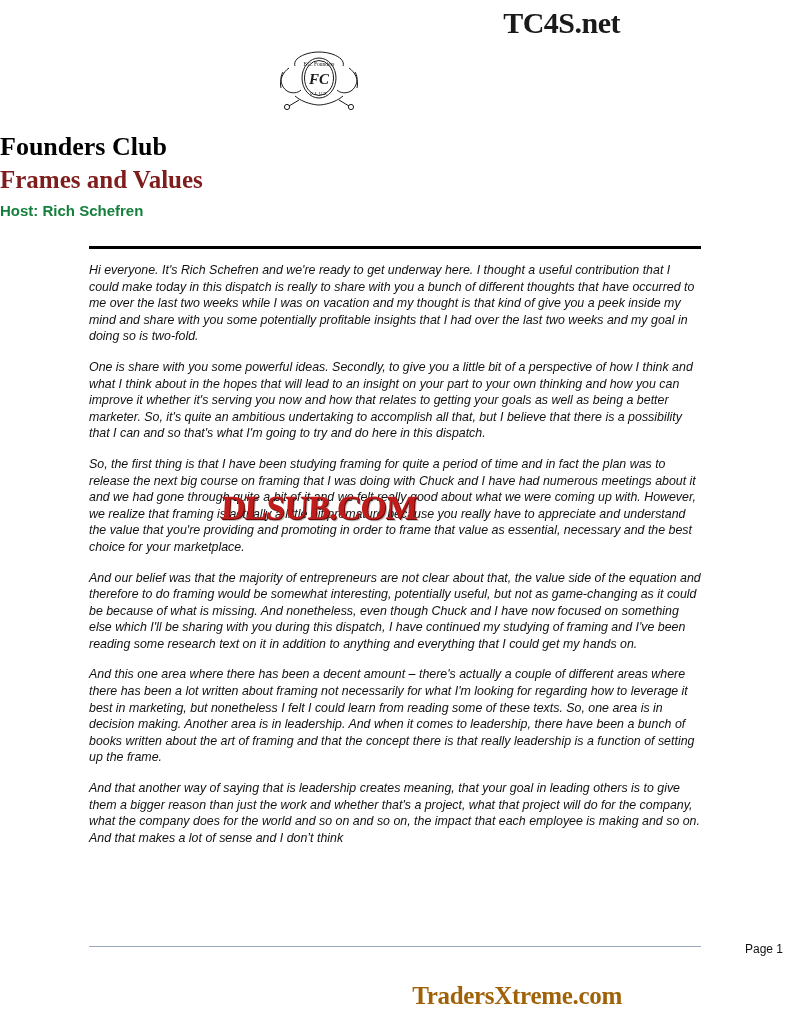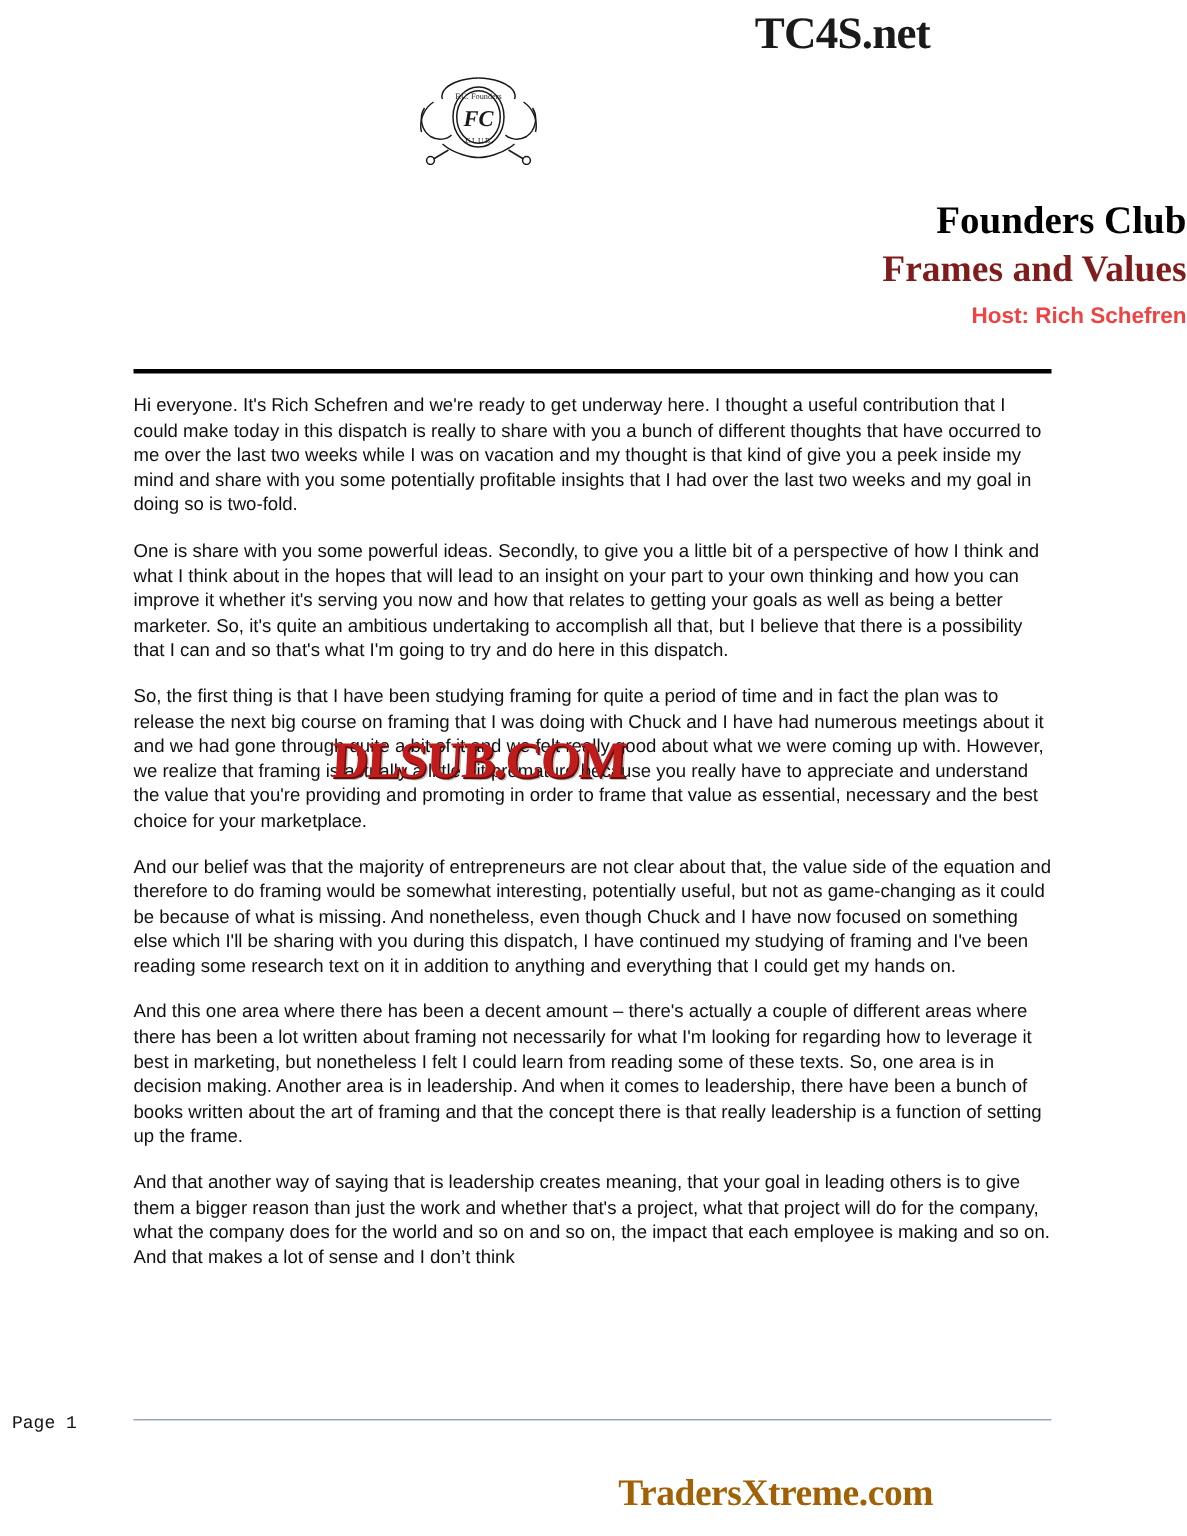--- a/index.html
+++ b/index.html
@@ -47,82 +47,82 @@
     left: 50%;
     transform: translateX(-50%);
     width: 120px;
     height: 62px;
   }
   .titleblock {
     position: absolute;
     top: 132px;
     left: 0;
     width: 791px;
-    text-align: right;
+    text-align: left;
   }
   .t-main {
     font-family: "Liberation Serif", serif;
     font-weight: bold;
     font-size: 26px;
     color: #000;
     margin: 0 0 4px 0;
     letter-spacing: 0px;
   }
   .t-sub {
     font-family: "Liberation Serif", serif;
     font-weight: bold;
     font-size: 25px;
     color: #7f1d1d;
     margin: 0 0 8px 0;
   }
   .t-host {
     font-family: "Liberation Sans", sans-serif;
     font-weight: bold;
     font-size: 15px;
-    color: #ef4444;
+    color: #15803d;
     margin: 0;
   }
   .rule {
     position: absolute;
     top: 246px;
     left: 89px;
     width: 612px;
     height: 3px;
     background: #000;
   }
   .body-text {
     position: absolute;
     top: 262px;
     left: 89px;
     width: 614px;
     font-size: 12.4px;
     line-height: 16.6px;
     color: #111;
     text-align: left;
+    font-style: italic;
   }
   .body-text p {
     margin: 0 0 14px 0;
   }
   .footer-rule {
     position: absolute;
     bottom: 77px;
     left: 89px;
     width: 612px;
     height: 1px;
     background: #9aa7bd;
   }
   .footer-pg {
     position: absolute;
     bottom: 68px;
     left: 0;
     width: 791px;
-    text-align: left;
+    text-align: right;
     font-size: 12px;
     color: #111;
-    font-family: Liberation Mono, monospace;
   }
   .footer-pg span {
     background: #fff;
     padding: 0 8px;
   }
   .wm-center {
     position: absolute;
     top: 489px;
     left: 50%;
     transform: translateX(-50%) skewX(-3deg);

